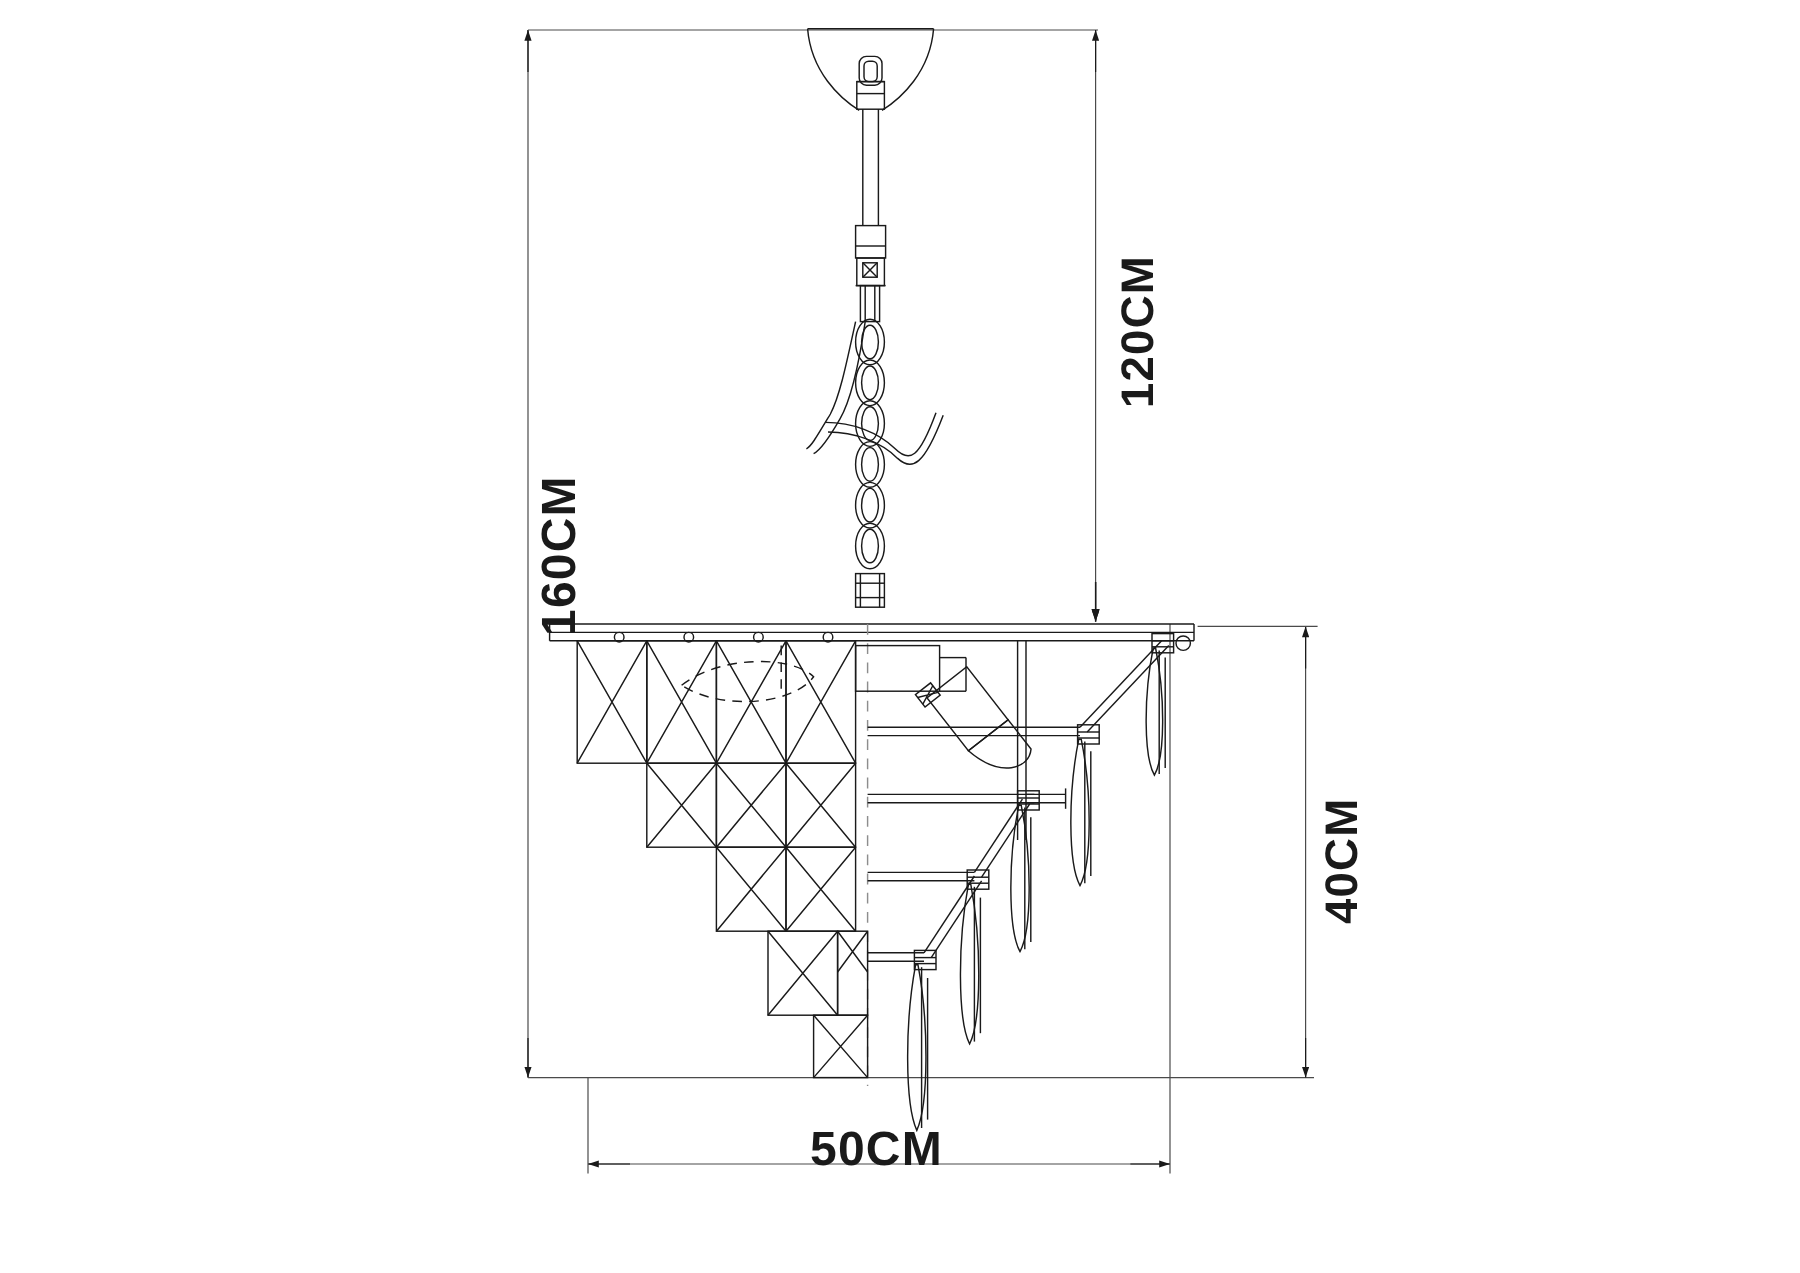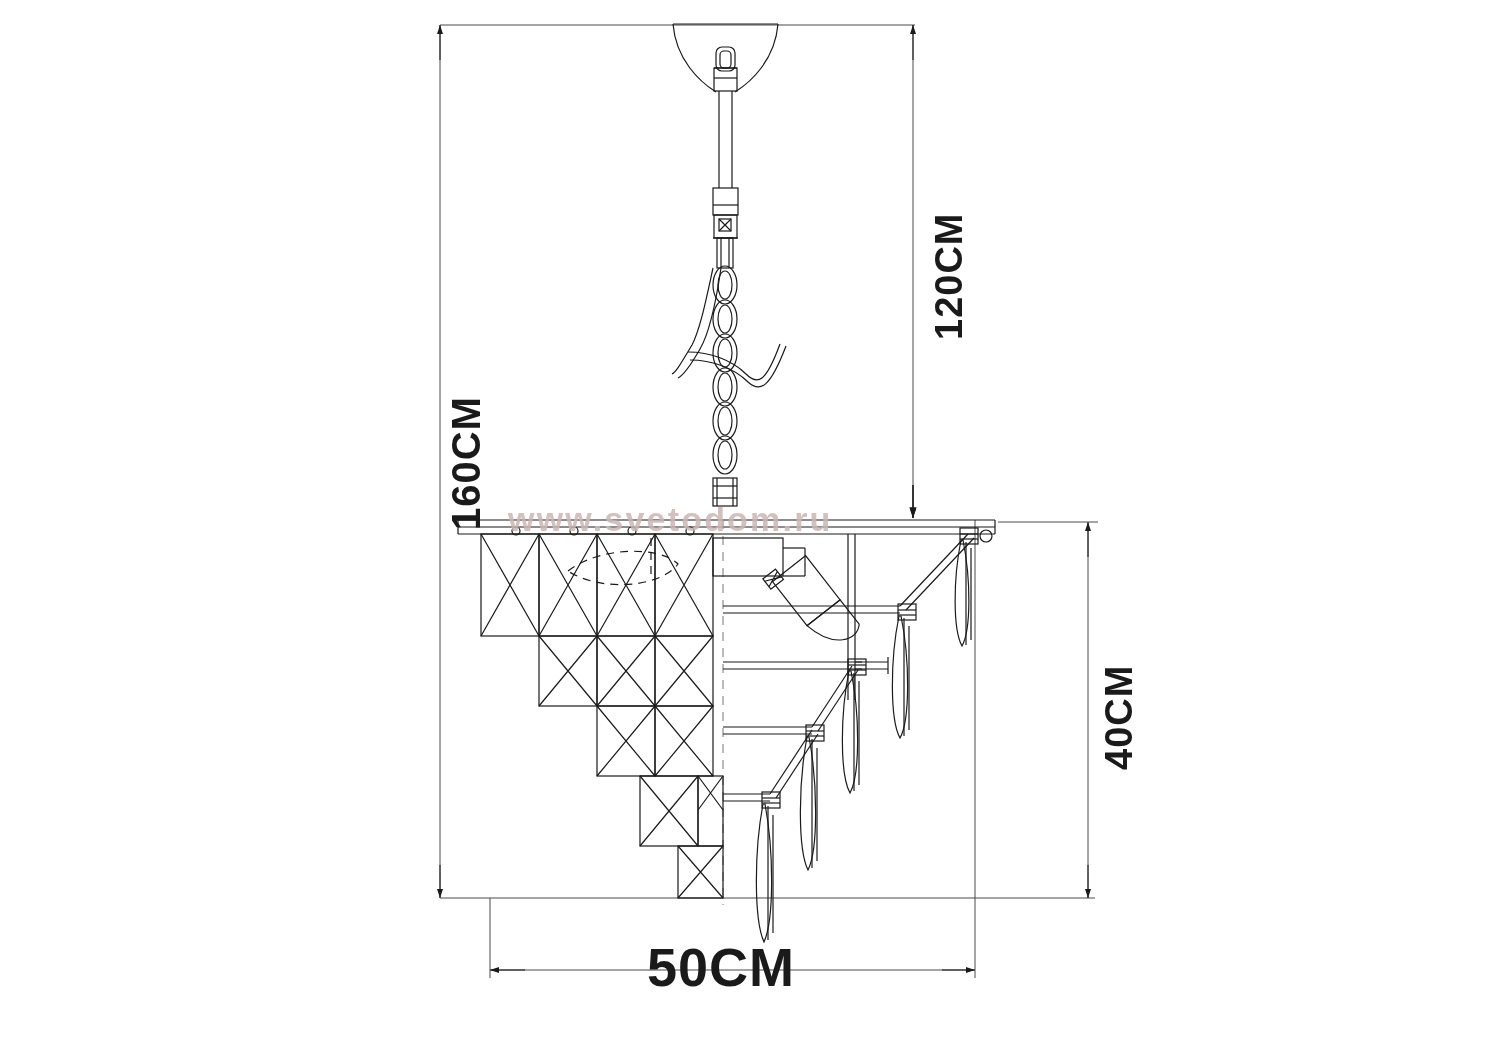--- a/index.html
+++ b/index.html
@@ -6,21 +6,21 @@
   body{width:1500px;height:1061px;overflow:hidden;
        font-family:"Liberation Sans","DejaVu Sans",sans-serif;}
   #stage{position:relative;width:1500px;height:1061px;background:#fff;}
   #stage svg{position:absolute;left:0;top:0;}
   .dimlabel{position:absolute;font-weight:700;color:#1a1a1a;letter-spacing:1px;
             white-space:nowrap;user-select:none;}
   .vert{transform-origin:0 0;}
   #lbl160{left:444px;top:530px;font-size:40px;transform:rotate(-90deg);}
   #lbl120{left:928px;top:340px;font-size:38px;transform:rotate(-90deg);}
   #lbl40{left:1098px;top:770px;font-size:38px;transform:rotate(-90deg);}
-  #lbl50{left:647px;top:936px;font-size:54px;}
+  #lbl50{left:675px;top:936px;font-size:40px;}
   #watermark{position:absolute;left:508px;top:500px;font-size:34px;font-weight:700;
              color:#cbb7b4;letter-spacing:2.2px;white-space:nowrap;user-select:none;
              opacity:.85;}
 </style>
 </head>
 <body>
 
 <div id="stage">
 
   <svg width="1500" height="1061" viewBox="0 0 1500 1061">
@@ -268,21 +268,20 @@
         <line x1="773" y1="815" x2="773" y2="933"></line>
       </g>
 
       <g stroke="#4a4a4a">
         <line x1="913" y1="485" x2="913" y2="518" marker-end="url(#ah)" stroke="#1a1a1a"></line>
       </g>
 
     </g>
   </svg>
 
-  <div id="watermark">www.svetodom.ru</div>
 
   <div class="dimlabel vert" id="lbl160">160CM</div>
 
   <div class="dimlabel vert" id="lbl120">120CM</div>
 
   <div class="dimlabel vert" id="lbl40">40CM</div>
 
   <div class="dimlabel" id="lbl50">50CM</div>
 
 </div>

